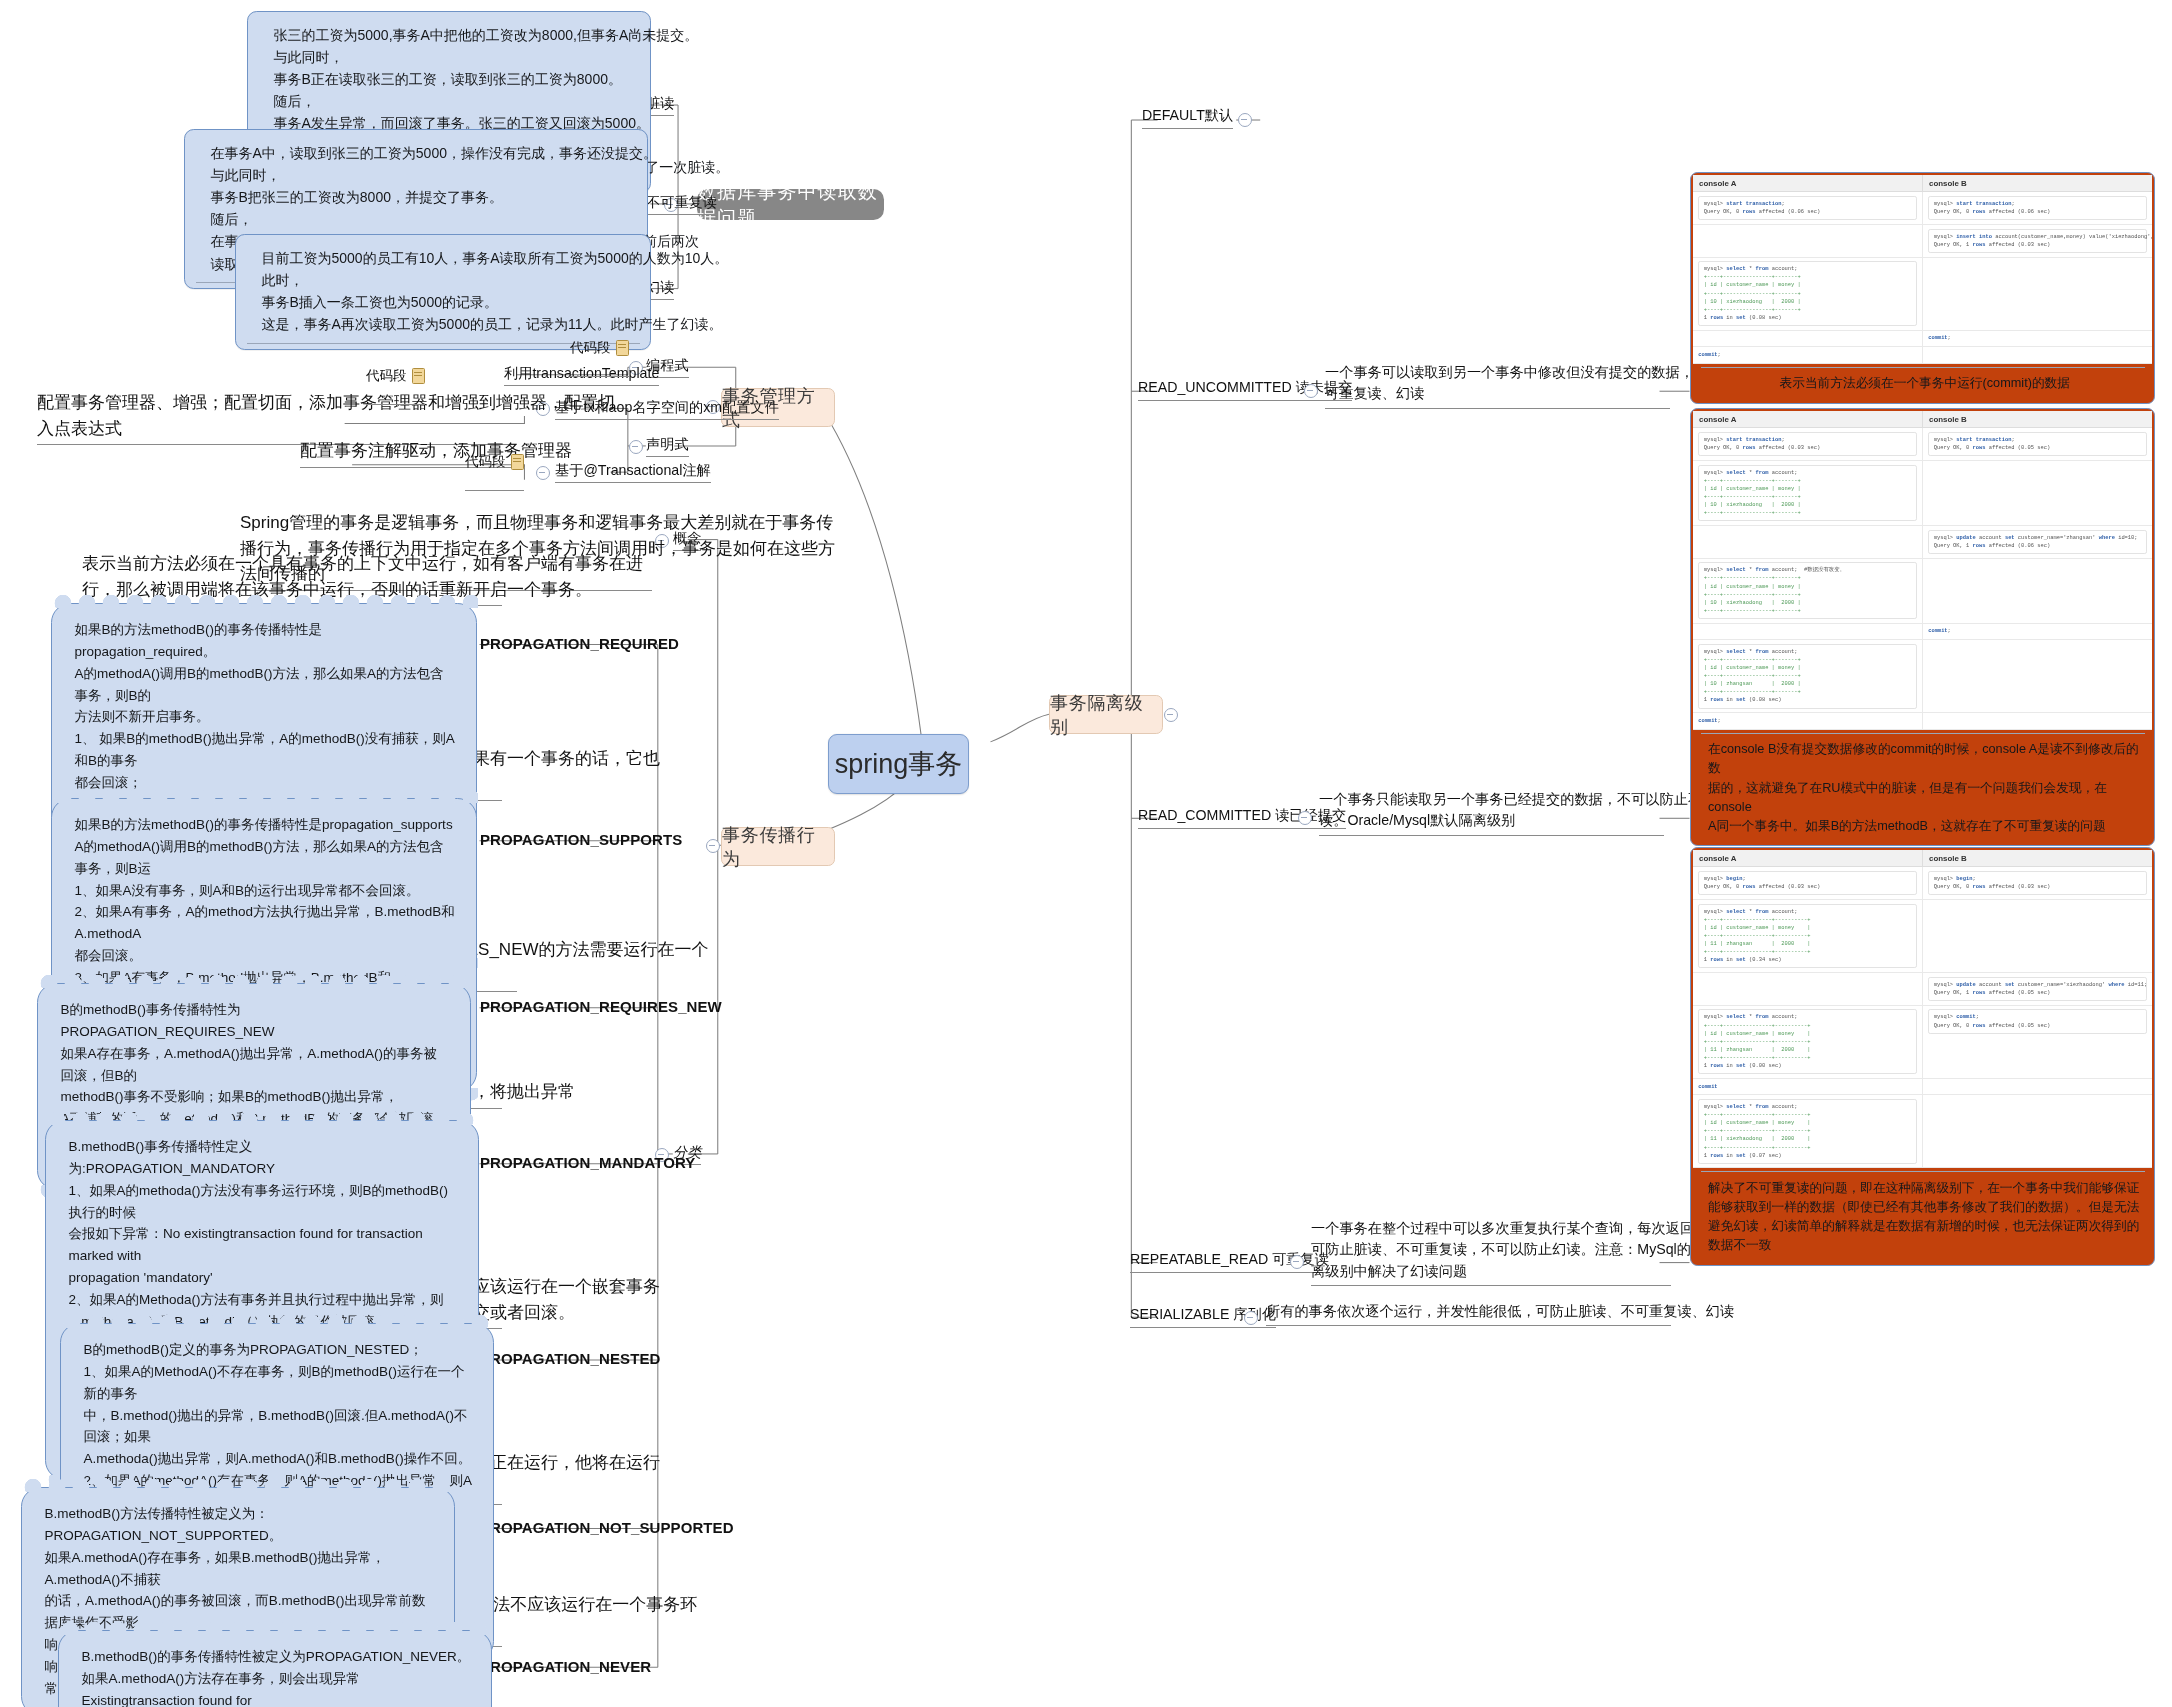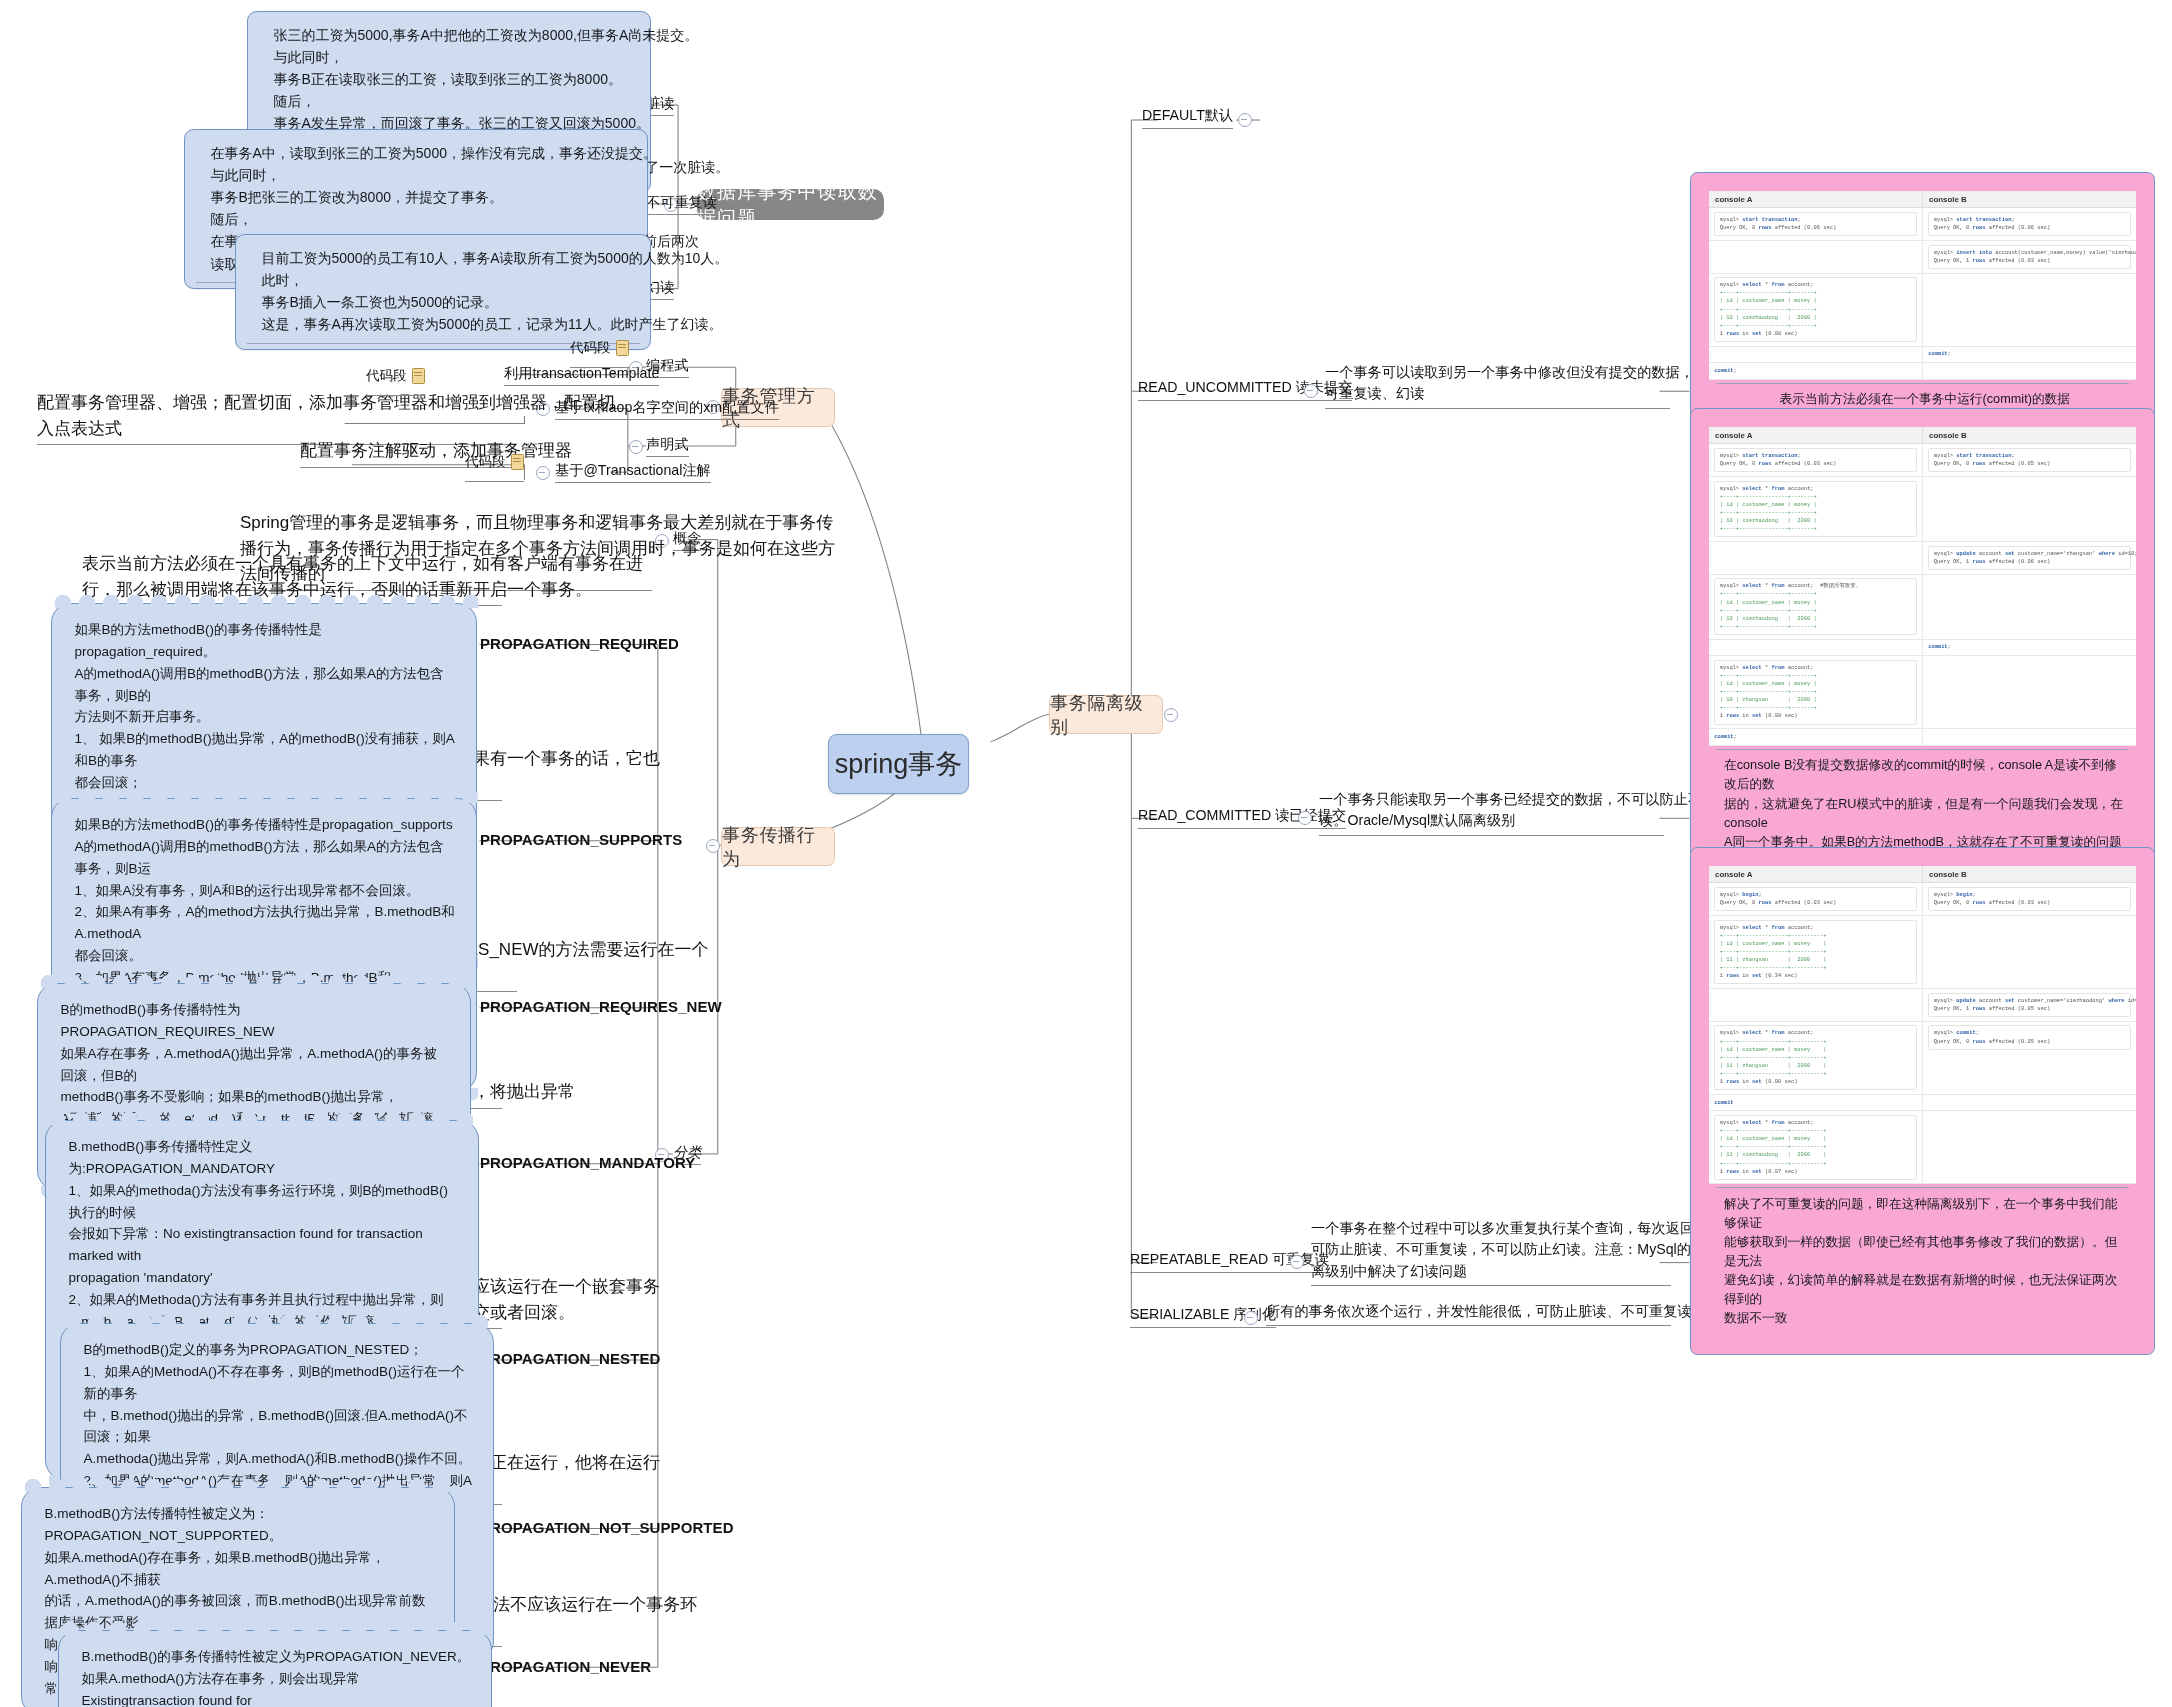--- a/index.html
+++ b/index.html
@@ -80,21 +80,21 @@
   
   .textnode{
     position:absolute;font-size:17px;line-height:1.5;color:#111;
     border-bottom:1px solid #8a8a8a;padding-bottom:3px;
   }
   .textnode .ln{white-space:nowrap;}
 
   
   .codechip{
     position:absolute;font-size:13.5px;color:#111;border-bottom:1px solid #8a8a8a;
-    padding-bottom:10px;display:flex;align-items:center;gap:5.2px;white-space:nowrap;
+    padding-bottom:19px;display:flex;align-items:center;gap:5.2px;white-space:nowrap;
   }
   .noteicon{
     width:11.2px;height:13.5px;background:#f2d79a;border:0.9px solid #b08e3e;border-radius:1.5px;
     position:relative;display:inline-block;
   }
   .noteicon:before,.noteicon:after{
     content:"";position:absolute;left:1.5px;right:1.5px;height:0.9px;background:#b08e3e;
   }
   .noteicon:before{top:3px;} .noteicon:after{top:6px;}
   .isoname{
@@ -102,22 +102,22 @@
     border-bottom:1px solid #8a8a8a;padding-bottom:3px;
   }
   .isodesc{
     position:absolute;font-size:14.2px;line-height:1.5;color:#111;
     border-bottom:1px solid #8a8a8a;padding-bottom:3px;
   }
   .isodesc .ln{white-space:nowrap;}
 
   
   .shot{
-    position:absolute;background:#f9a8d4;border:1.2px solid #6f93c6;border-radius:7.5px;
-    padding:18px;box-sizing:border-box;
+    position:absolute;background:#c2410c;border:1.2px solid #6f93c6;border-radius:7.5px;
+    padding:2px;box-sizing:border-box;
   }
   .shotinner{background:#fff;width:100%;box-sizing:border-box;}
   .chead{display:flex;background:#f1f1f1;border-bottom:0.7px solid #ddd;}
   .chead > div{
     flex:1;padding:3.7px 6px;font-size:7.9px;font-weight:bold;color:#333;
     font-family:"Liberation Sans",sans-serif;border-right:0.7px solid #ddd;
   }
   .chead > div:last-child{border-right:none;}
   .crow{display:flex;border-bottom:0.7px solid #e9e9e9;min-height:10.5px;}
   .ccell{

